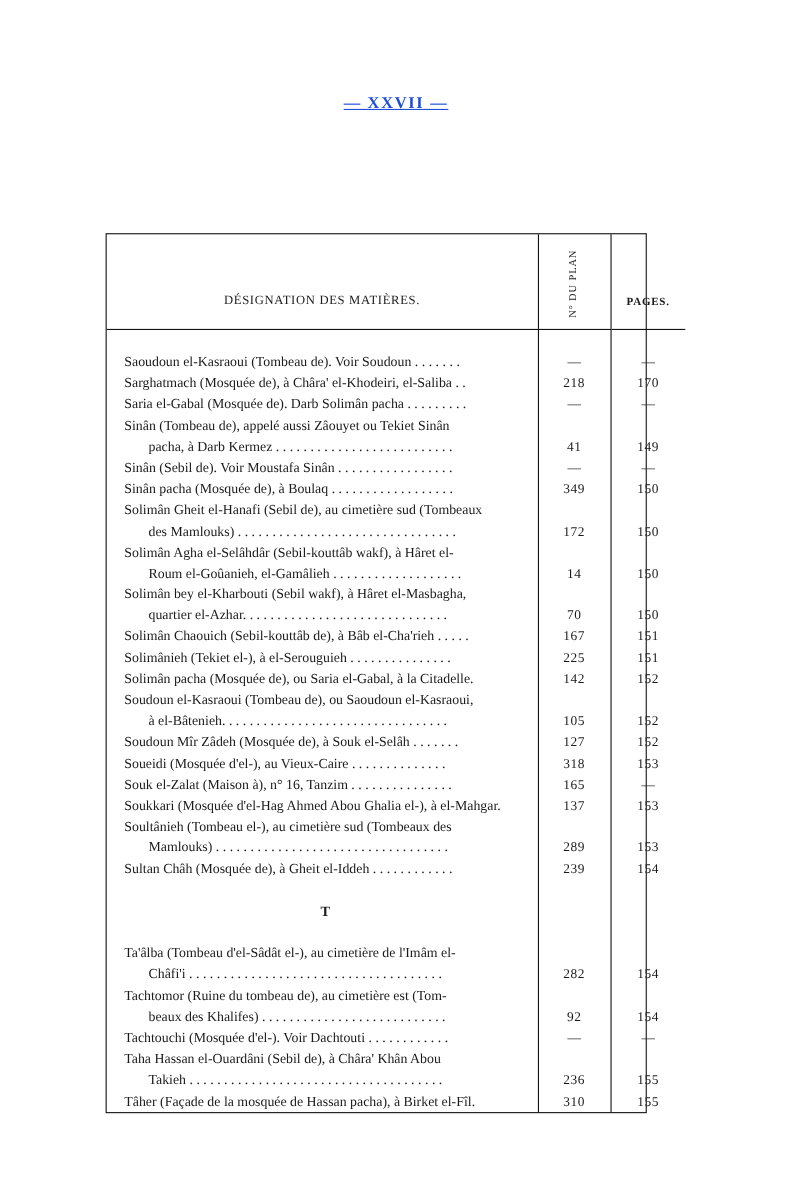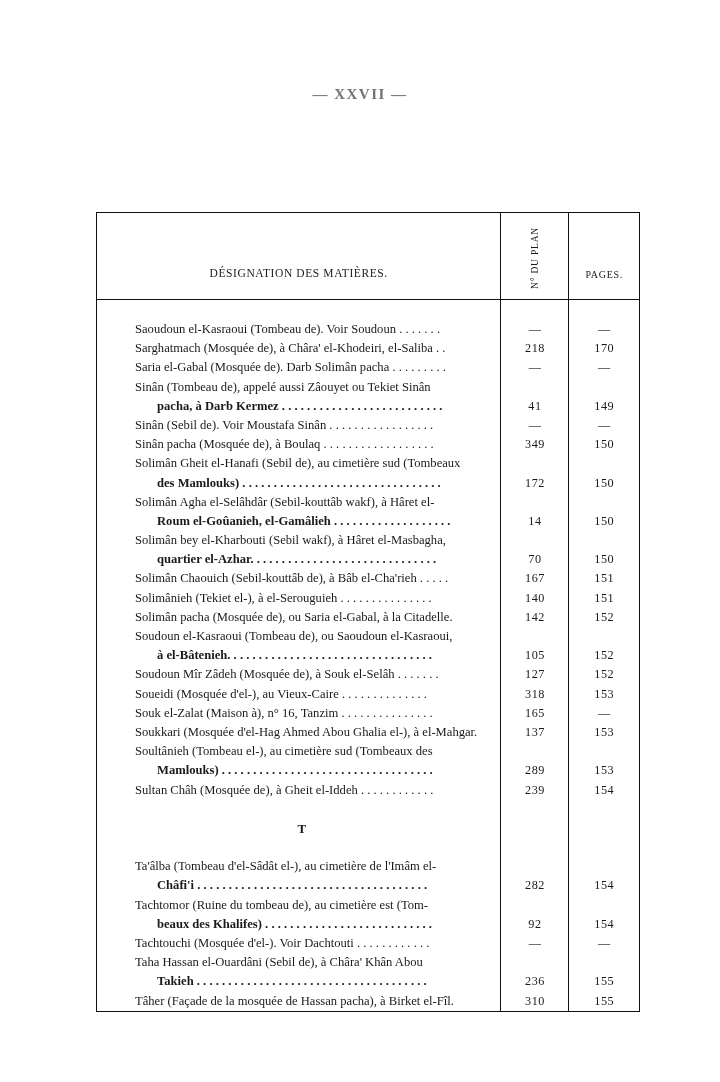--- a/index.html
+++ b/index.html
@@ -21,27 +21,28 @@
     position: relative;
     box-sizing: border-box;
   }
   .page-header {
     text-align: center;
     font-family: "Liberation Serif", serif;
     font-size: 15px;
     letter-spacing: 1.5px;
     font-weight: bold;
     margin-top: 86px;
-    color: #737373;
+    color: #1d4ed8;
+    text-decoration: underline;
   }
   .table-wrap {
     position: absolute;
     left: 96px;
     top: 126px;
-    width: 544px;
+    width: 492px;
     border: 1.6px solid #111;
     box-sizing: border-box;
     background: #fff;
   }
   table.index {
     border-collapse: collapse;
     width: 100%;
     table-layout: fixed;
   }
   table.index td, table.index th {
@@ -83,21 +84,21 @@
     letter-spacing: 0.8px;
     font-weight: normal;
     font-variant: small-caps;
   }
   .hdr-pages {
     border-left: 1.2px solid #111;
     vertical-align: middle !important;
     text-align: center;
     font-size: 10px;
     letter-spacing: 0.7px;
-    font-weight: normal;
+    font-weight: bold;
     font-variant: small-caps;
     padding-top: 36px !important;
     box-sizing: border-box;
   }
 
   
   .body-cell-matter {
     padding: 0 10px 0 16px !important;
     font-size: 12.6px;
     line-height: 19.2px;
@@ -110,23 +111,22 @@
   .body-cell-plan { border-left: 1.2px solid #111; }
   .body-cell-pages { border-left: 1.2px solid #111; }
 
   .spacer-top { height: 20px; }
 
   .entry {
     display: block;
     height: 19.2px;
     white-space: nowrap;
     overflow: hidden;
-    margin-left: 22px;
-  }
-  .entry.indent { padding-left: 22px; font-weight: bold; }
+  }
+  .entry.indent { padding-left: 22px; }
   .num {
     display: block;
     height: 19.2px;
     text-align: center;
     letter-spacing: 0.5px;
   }
   .dash {
     display: block;
     height: 19.2px;
     text-align: center;
@@ -216,21 +216,21 @@
                 <span class="num">41</span>
                 <span class="dash">—</span>
                 <span class="num">349</span>
                 <span class="num"></span>
                 <span class="num">172</span>
                 <span class="num"></span>
                 <span class="num">14</span>
                 <span class="num"></span>
                 <span class="num">70</span>
                 <span class="num">167</span>
-                <span class="num">140</span>
+                <span class="num">225</span>
                 <span class="num">142</span>
                 <span class="num"></span>
                 <span class="num">105</span>
                 <span class="num">127</span>
                 <span class="num">318</span>
                 <span class="num">165</span>
                 <span class="num">137</span>
                 <span class="num"></span>
                 <span class="num">289</span>
                 <span class="num">239</span>

